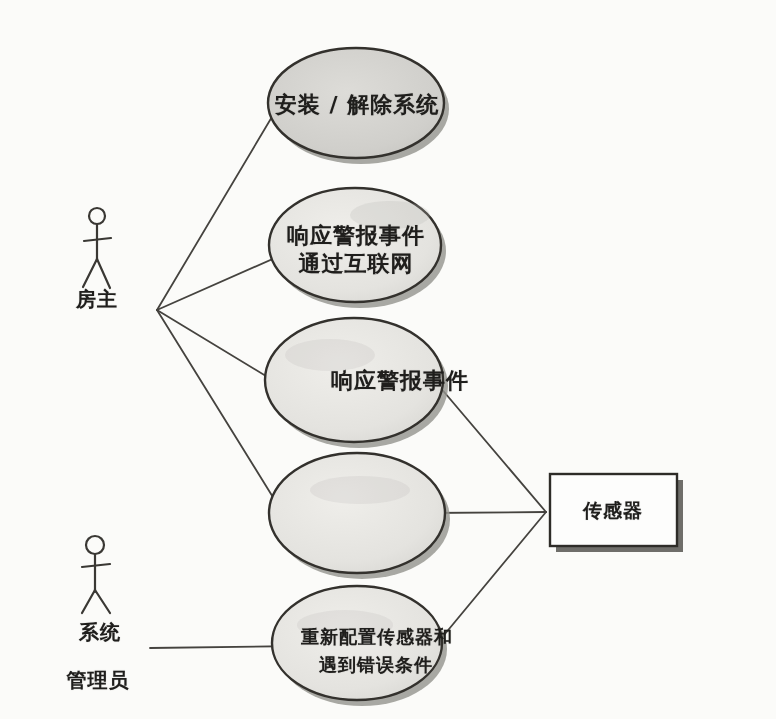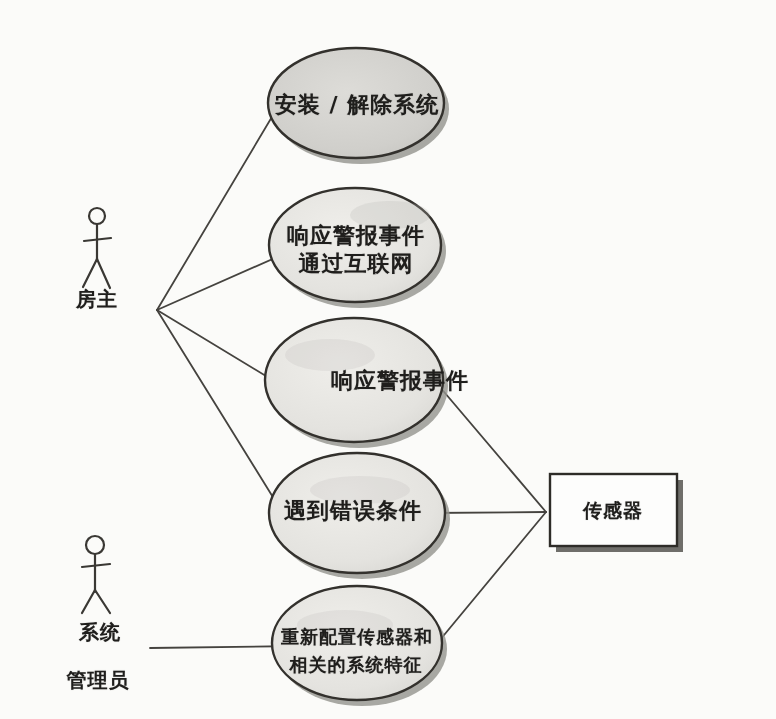--- a/index.html
+++ b/index.html
@@ -23,21 +23,21 @@
   .lbl {
     position: absolute;
     transform: translate(-50%, -50%);
     color: #1f1e1c;
     font-weight: bold;
     white-space: nowrap;
     letter-spacing: 1px;
     text-shadow: 0 0 1px rgba(40,40,38,0.35);
   }
   .uc-lbl   { font-size: 22px; }
-  .uc-lbl-sm{ font-size: 18px; }
+  .uc-lbl-sm{ font-size: 18px; margin-left: 20px; }
   .box-lbl  { font-size: 19px; }
   .actor-lbl{ font-size: 20px; }
 </style>
 </head>
 <body>
 
 <div class="canvas">
 
   <svg width="776" height="719" viewBox="0 0 776 719">
     <defs>
@@ -108,24 +108,23 @@
     </g>
   </svg>
 
   <div class="lbl uc-lbl" style="left:357px; top:105px;">安装 / 解除系统</div>
 
   <div class="lbl uc-lbl" style="left:356px; top:236px;">响应警报事件</div>
   <div class="lbl uc-lbl" style="left:356px; top:264px;">通过互联网</div>
 
   <div class="lbl uc-lbl" style="left:356px; top:381px;margin-left:44px;">响应警报事件</div>
 
-  <div class="lbl uc-lbl" style="left:353px; top:511px;">遇到错误条件</div>
 
   <div class="lbl uc-lbl-sm" style="left:357px; top:637px;">重新配置传感器和</div>
-  <div class="lbl uc-lbl-sm" style="left:356px; top:665px;">相关的系统特征</div>
+  <div class="lbl uc-lbl-sm" style="left:356px; top:665px;">遇到错误条件</div>
 
   <div class="lbl box-lbl" style="left:613px; top:511px;">传感器</div>
 
   <div class="lbl actor-lbl" style="left:97px; top:299px;">房主</div>
 
   <div class="lbl actor-lbl" style="left:100px; top:632px;font-family:Liberation Serif, serif;">系统</div>
   <div class="lbl actor-lbl" style="left:98px; top:680px;">管理员</div>
 
 </div>
 

